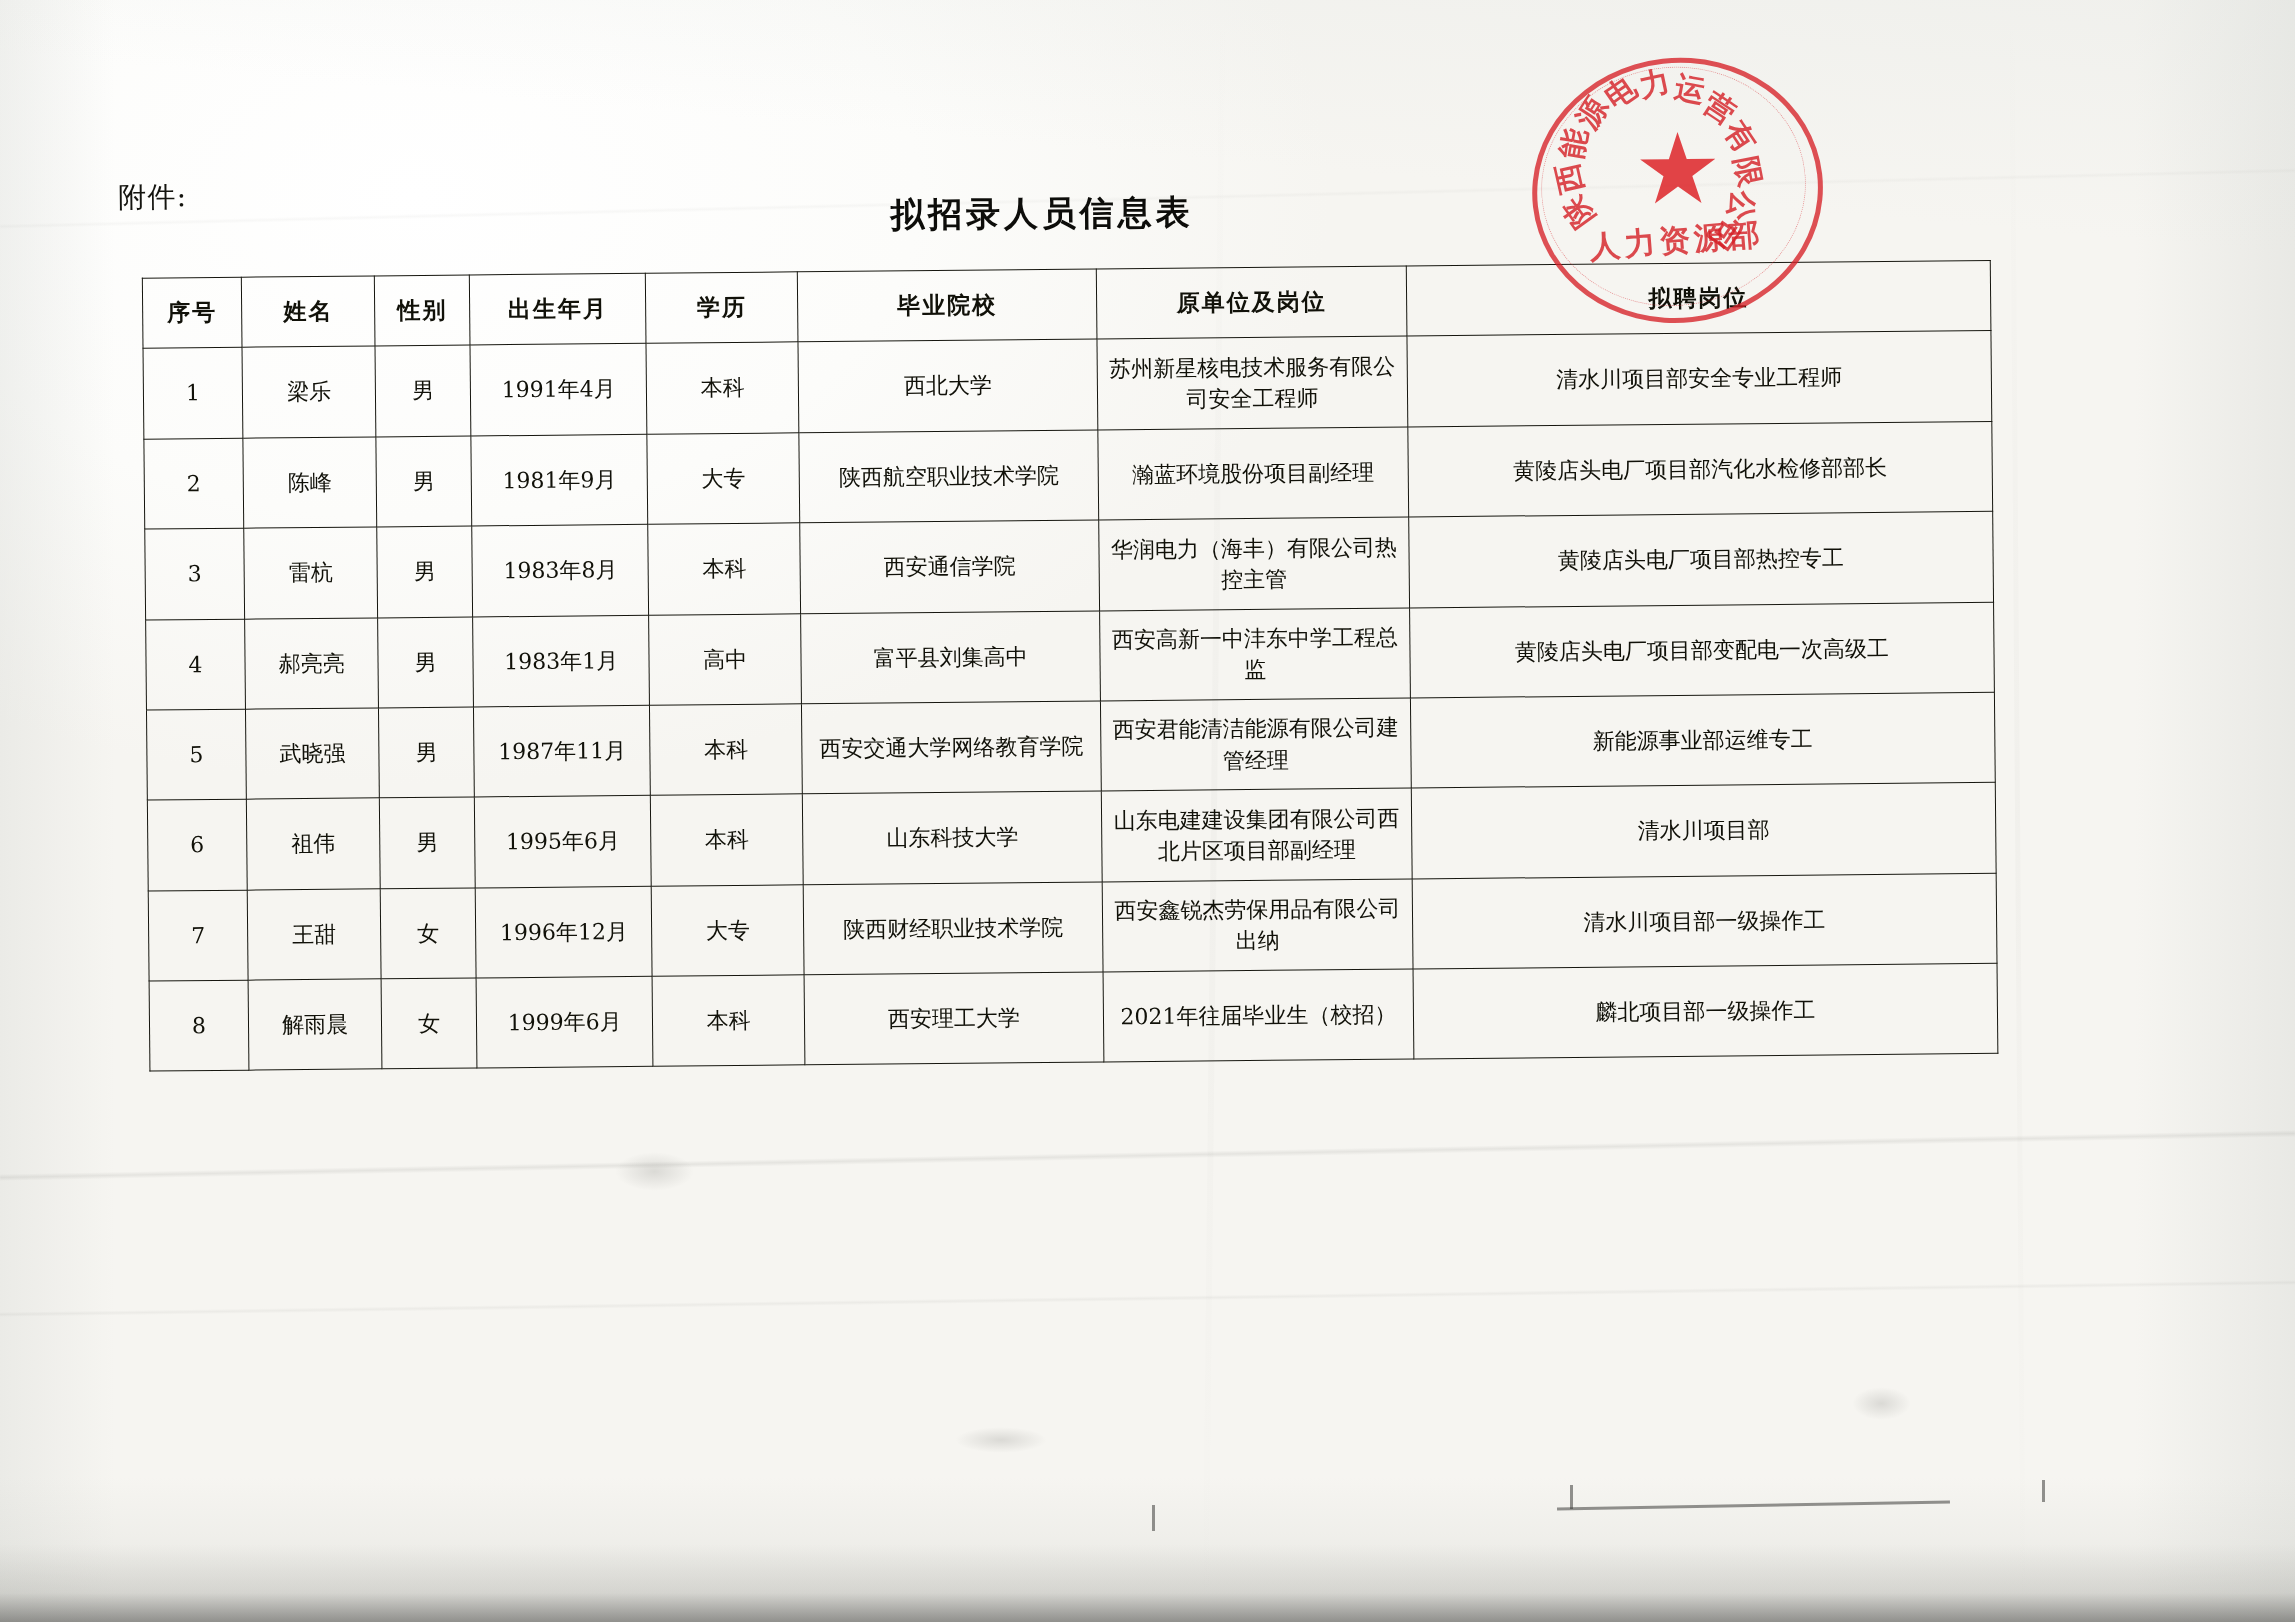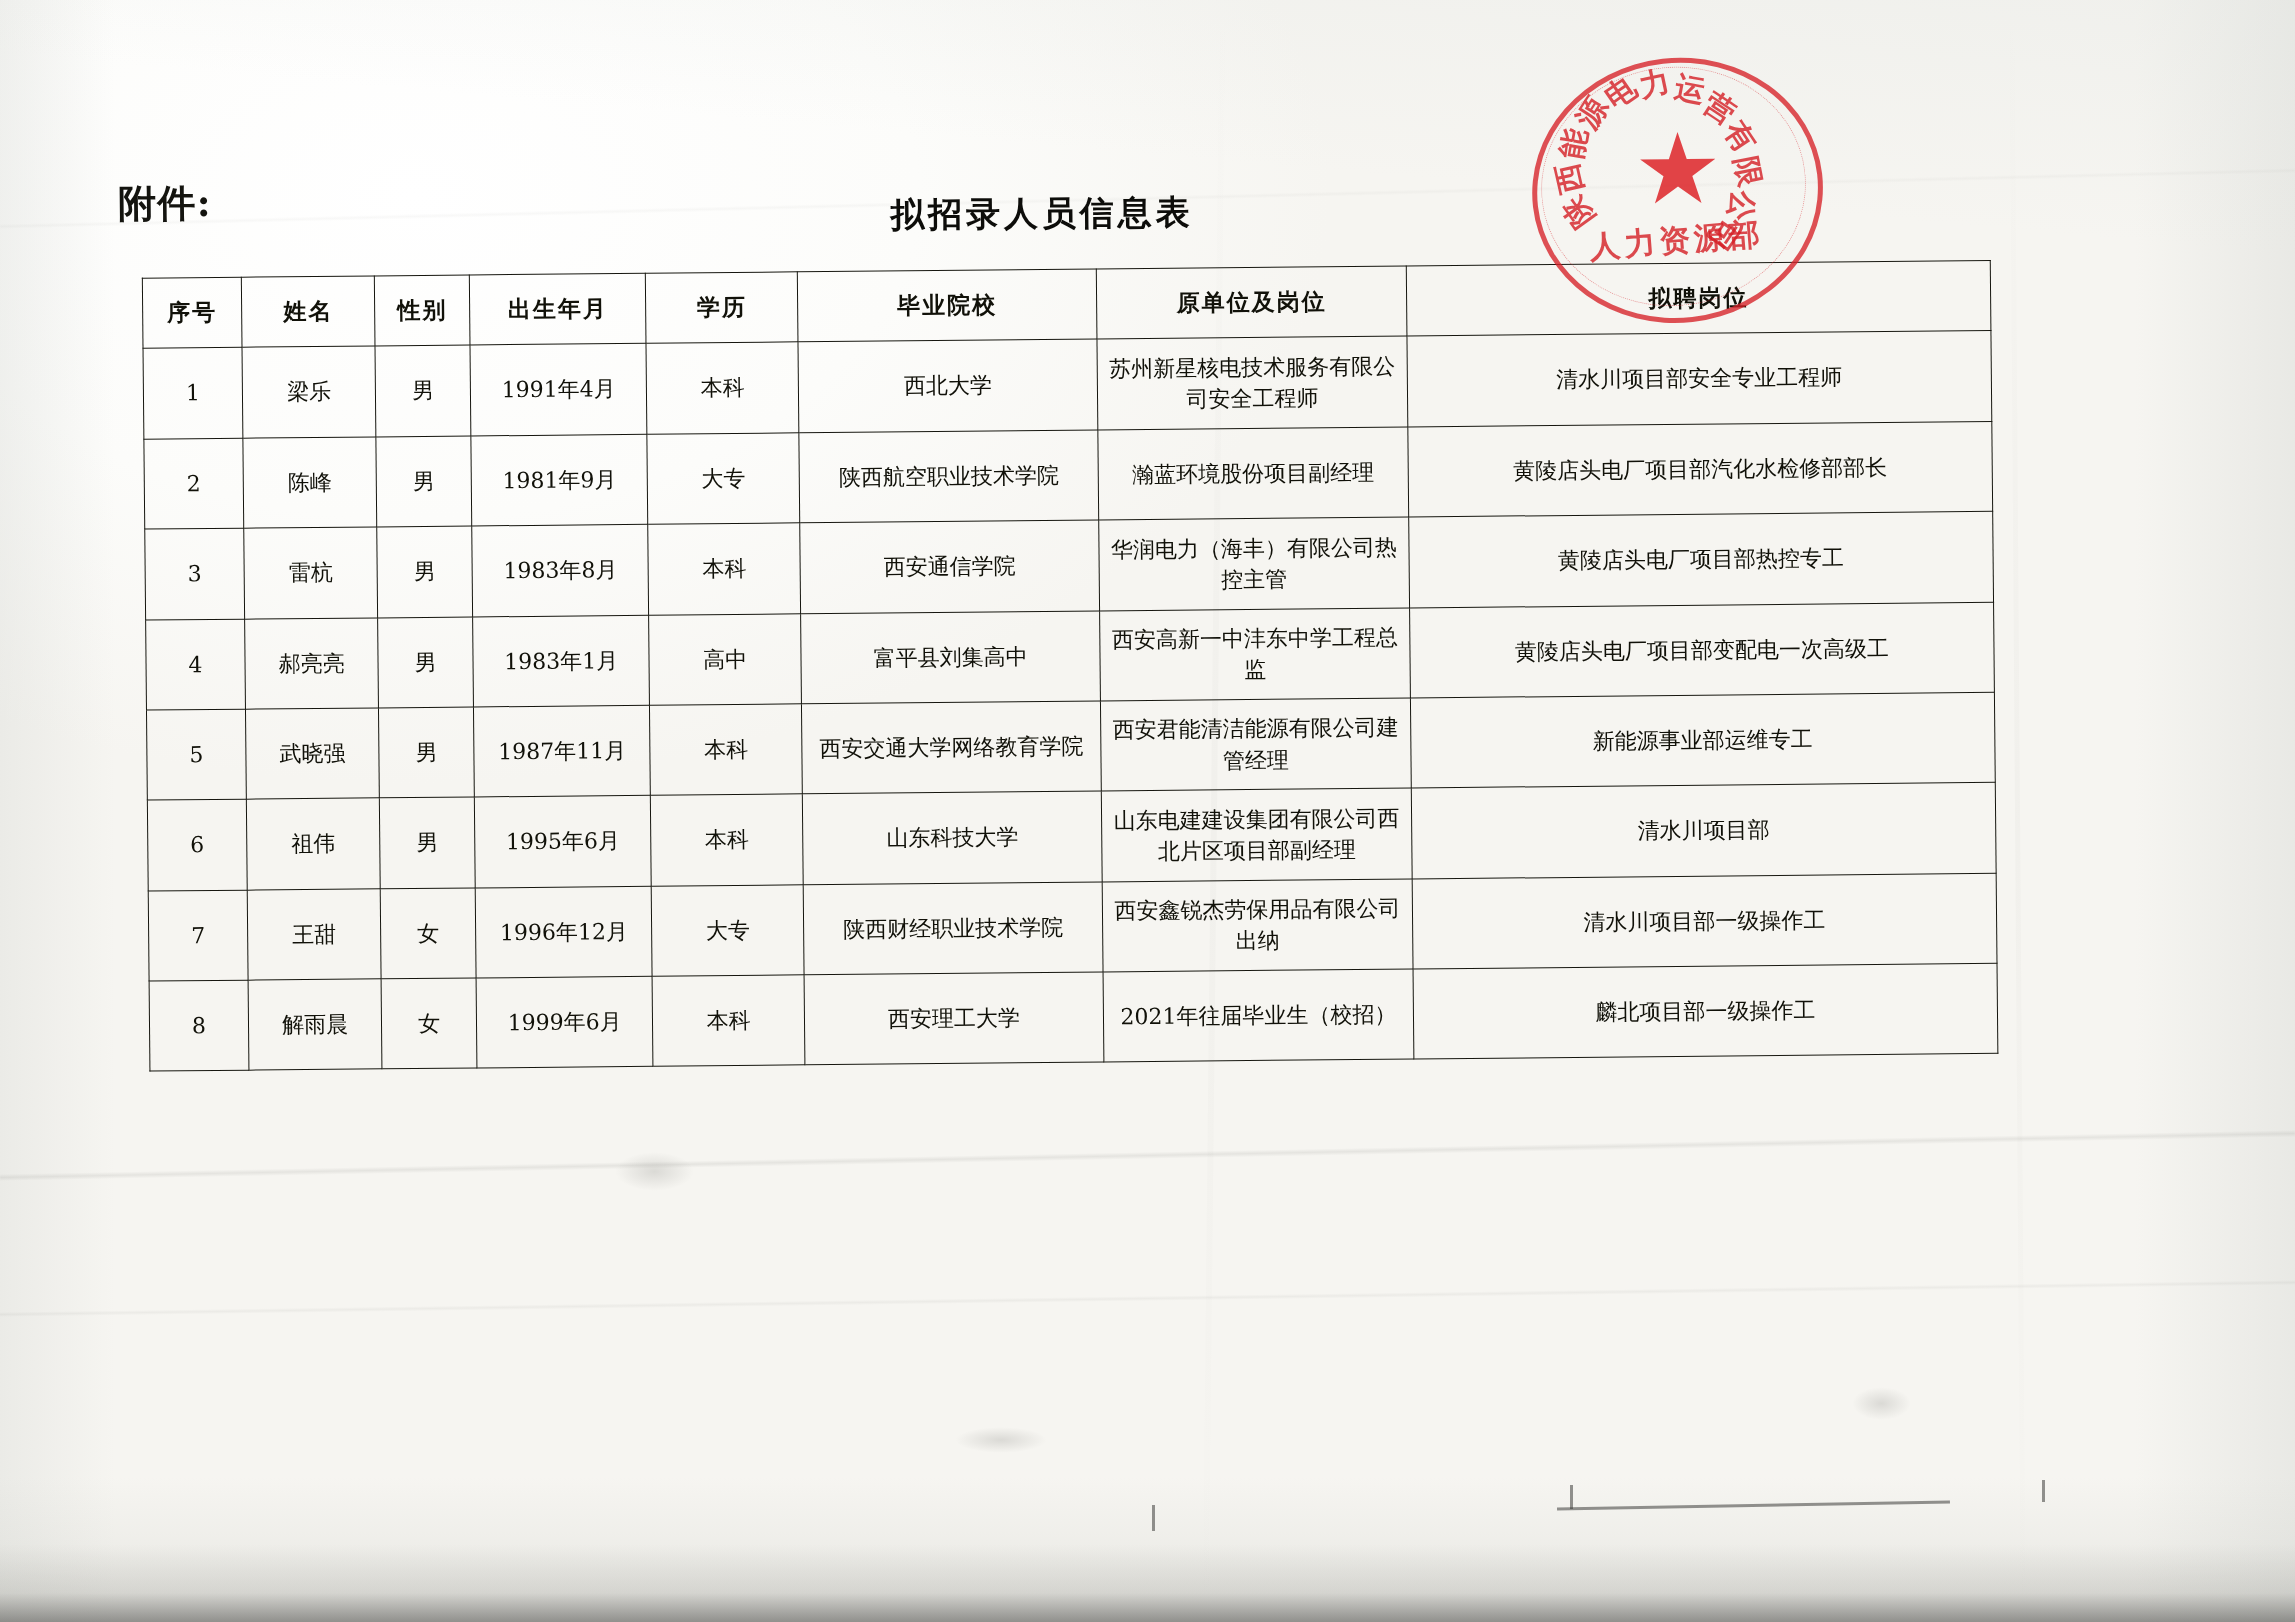--- a/index.html
+++ b/index.html
@@ -70,25 +70,24 @@
     left: 0; top: 0;
     width: 2295px; height: 1623px;
     transform: rotate(-0.55deg);
     transform-origin: 1148px 811px;
   }
 
   .attach-label {
     position: absolute;
     left: 124px;
     top: 169px;
-    font-size: 38px;
+    font-size: 28px;
     color: #14140f;
     letter-spacing: 1.3px;
     font-family: "DejaVu Serif", "Liberation Serif", serif;
-    font-weight: bold;
   }
 
   .doc-title {
     position: absolute;
     left: 896px;
     top: 190px;
     font-size: 34px;
     font-weight: 700;
     color: #0d0d0a;
     letter-spacing: 3.9px;

